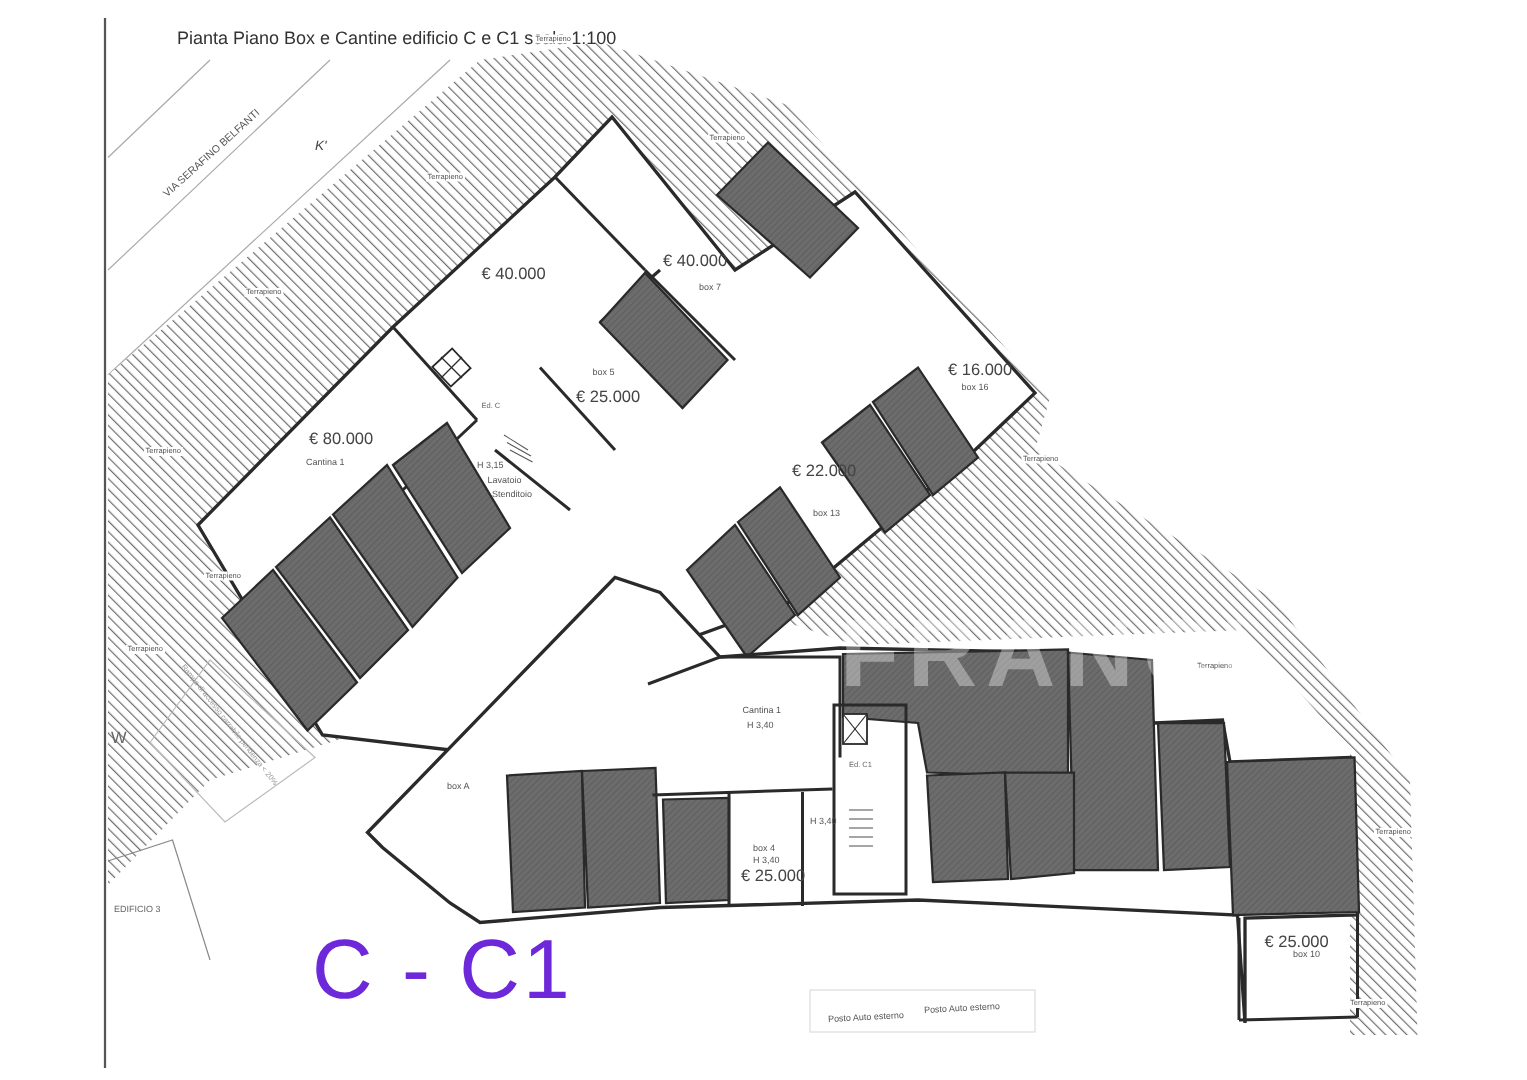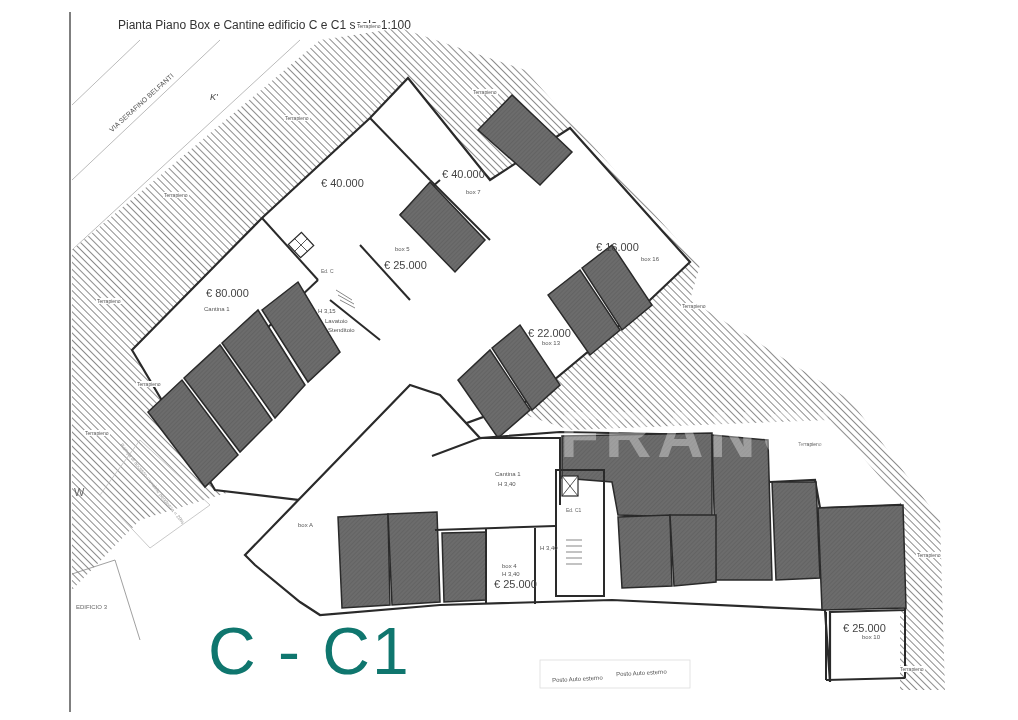--- a/index.html
+++ b/index.html
@@ -4,21 +4,21 @@
 <style>
   html, body { margin:0; padding:0; background:#ffffff; }
   body { width:1018px; height:720px; position:relative; overflow:hidden; font-family:"Liberation Sans", sans-serif; color:#333; }
   #plan { position:absolute; left:0; top:0; width:1018px; height:720px; }
   .lbl { position:absolute; white-space:nowrap; font-family:"Liberation Sans", sans-serif; color:#444; }
   .title { left:118px; top:18px; font-size:12px; color:#333; }
   .price { font-size:11px; color:#444; }
   .small { font-size:6px; color:#555; }
   .tiny { font-size:5px; color:#666; }
   .street { font-size:7px; color:#555; transform-origin:left top; }
-  .big { font-size:66px; color:#0f766e; letter-spacing:2px; left:208px; top:618px; line-height:1; }
+  .big { font-size:56px; color:#6d28d9; letter-spacing:2px; left:208px; top:618px; line-height:1; }
   .wm { font-size:64px; color:rgba(255,255,255,0.35); font-weight:bold; left:560px; top:398px; letter-spacing:6px; }
   .terr { font-size:5px; color:#555; background:#fff; padding:0 1px; }
 </style>
 </head>
 <body>
 
 <svg id="plan" width="1018" height="720" viewBox="0 0 1018 720" xmlns="http://www.w3.org/2000/svg">
   <defs>
     <pattern id="hatch" patternUnits="userSpaceOnUse" width="5" height="5" patternTransform="rotate(-45)">
       <rect width="5" height="5" fill="#ffffff"></rect>
@@ -141,23 +141,23 @@
 <div class="lbl terr" style="left:916px; top:552px;">Terrapieno</div>
 <div class="lbl terr" style="left:899px; top:666px;">Terrapieno</div>
 
 <div class="lbl price" style="left:321px; top:177px;">€ 40.000</div>
 <div class="lbl price" style="left:442px; top:168px;">€ 40.000</div>
 <div class="lbl small" style="left:466px; top:189px;">box 7</div>
 <div class="lbl small" style="left:395px; top:246px;">box 5</div>
 <div class="lbl price" style="left:384px; top:259px;">€ 25.000</div>
 <div class="lbl price" style="left:206px; top:287px;">€ 80.000</div>
 <div class="lbl small" style="left:204px; top:306px;">Cantina 1</div>
-<div class="lbl price" style="left:596px; top:241px;">€ 16.000</div>
+<div class="lbl price" style="left:632px; top:241px;">€ 16.000</div>
 <div class="lbl small" style="left:641px; top:256px;">box 16</div>
-<div class="lbl price" style="left:528px; top:327px;">€ 22.000</div>
+<div class="lbl price" style="left:528px; top:308px;">€ 22.000</div>
 <div class="lbl small" style="left:542px; top:340px;">box 13</div>
 
 <div class="lbl small" style="left:318px; top:308px;">H 3,15</div>
 <div class="lbl small" style="left:325px; top:318px;">Lavatoio</div>
 <div class="lbl small" style="left:328px; top:327px;">Stenditoio</div>
 <div class="lbl tiny" style="left:321px; top:268px;">Ed. C</div>
 
 <div class="lbl small" style="left:495px; top:471px;">Cantina 1</div>
 <div class="lbl small" style="left:498px; top:481px;">H 3,40</div>
 <div class="lbl small" style="left:540px; top:545px;">H 3,40</div>

